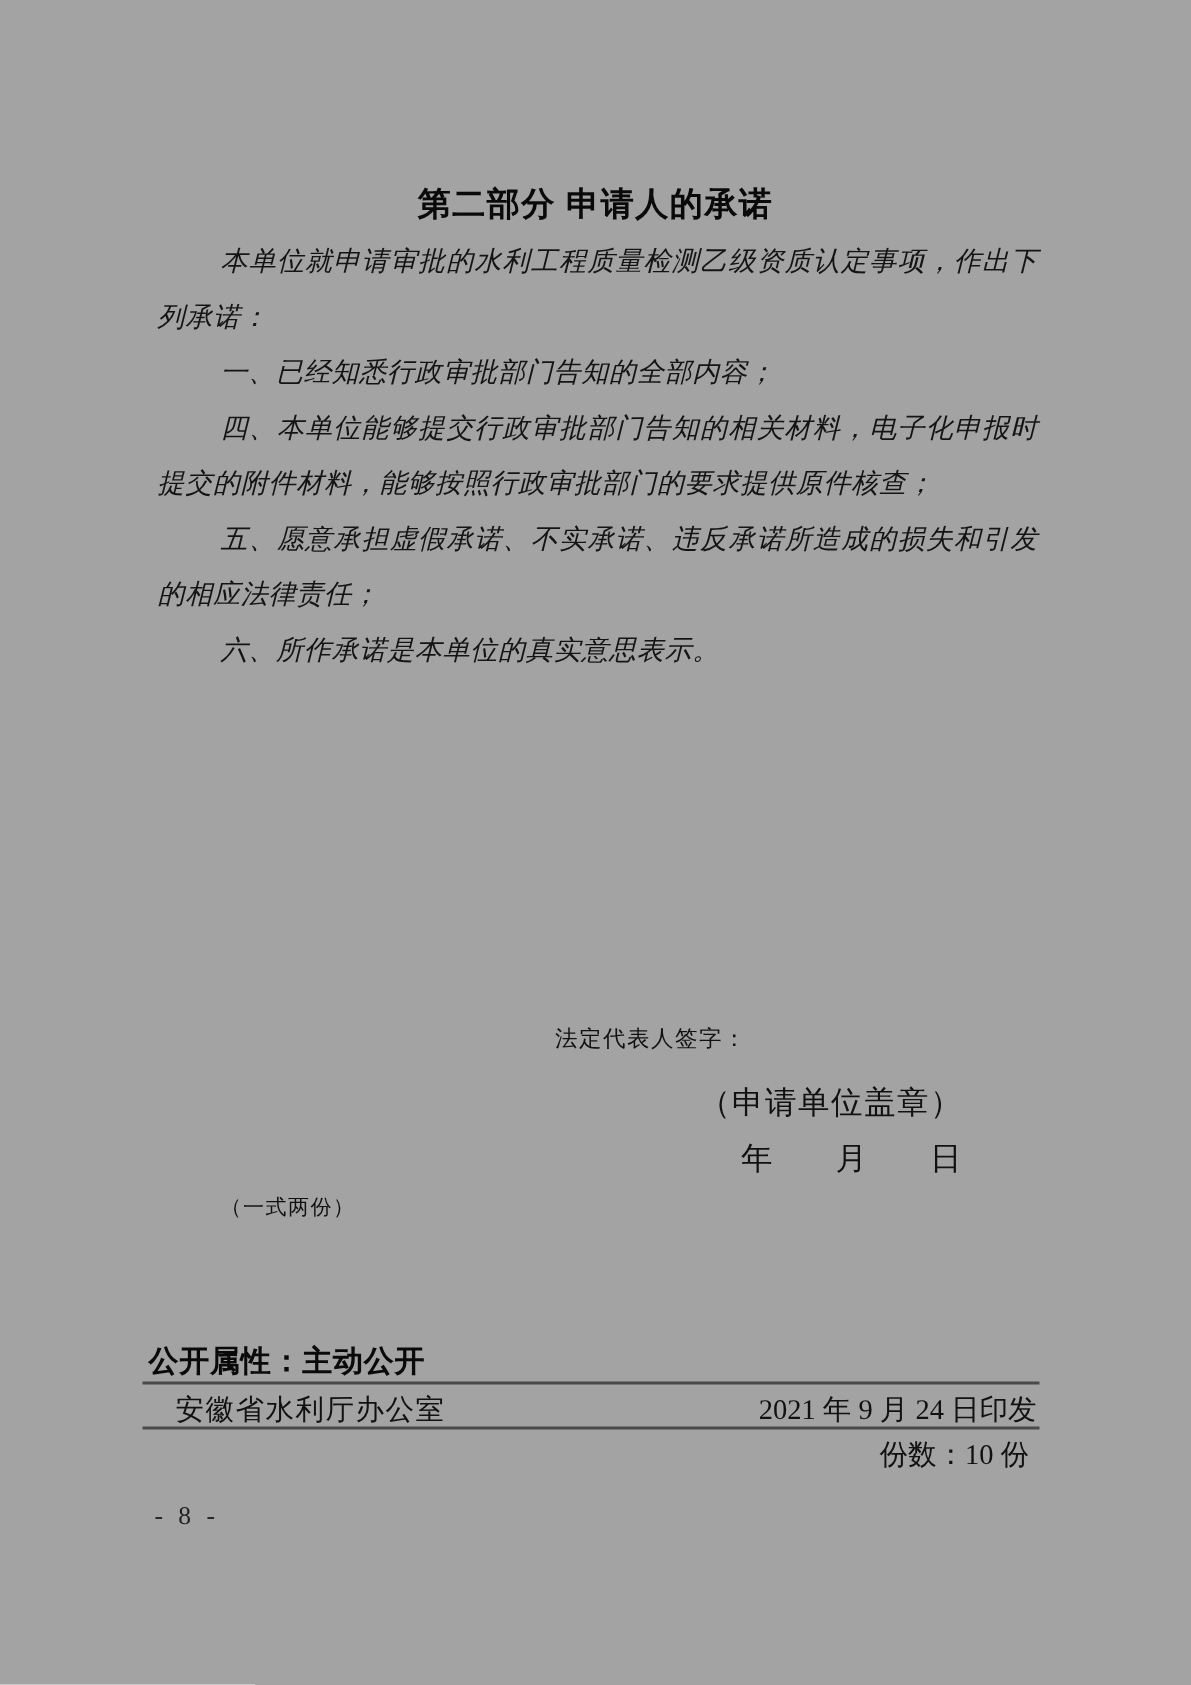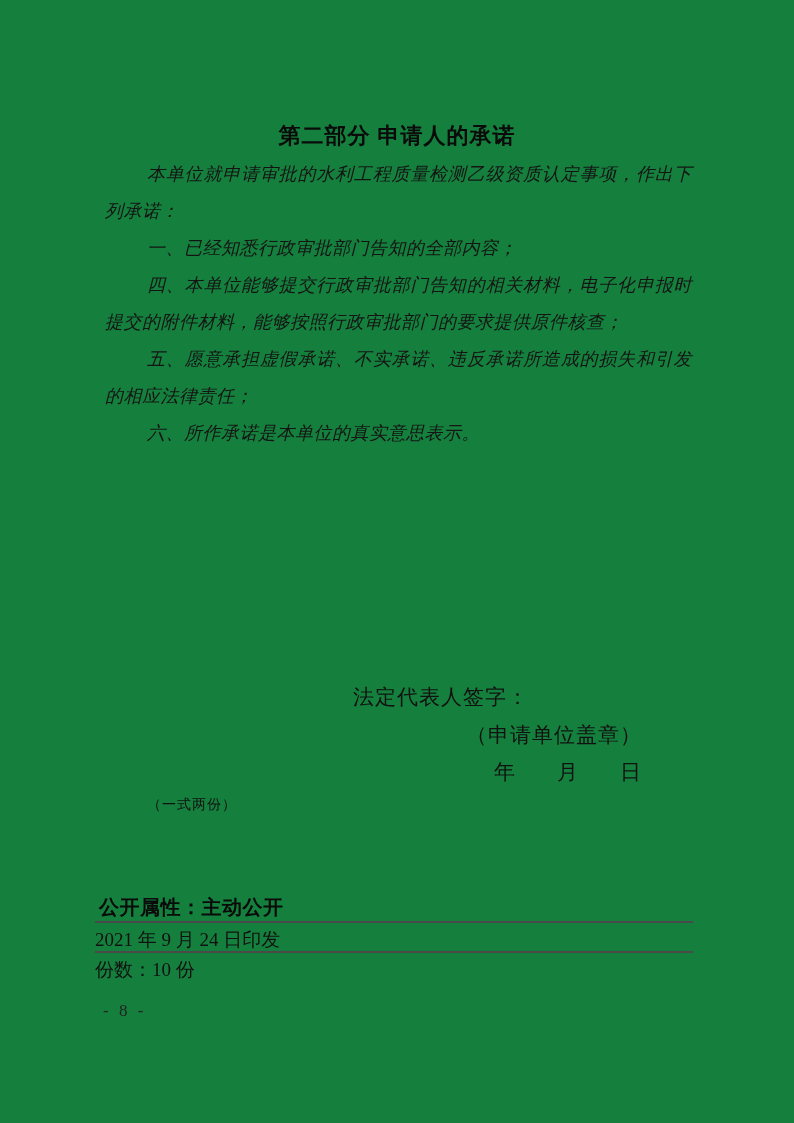--- a/index.html
+++ b/index.html
@@ -1,21 +1,21 @@
 <!DOCTYPE html>
 <html><head>
 <meta charset="utf-8">
 <style>
   * { margin:0; padding:0; box-sizing:border-box; }
   html,body { background:#e8e8e8; }
   .page {
     position:relative;
     width:794px; height:1123px;
     margin:0 auto;
-    background:#15803d;
+    background:#a3a3a3;
     color:#111111;
     font-family:"Liberation Serif", serif;
     overflow:hidden;
   }
   .title {
     position:absolute;
     left:0; top:121px;
     width:794px;
     text-align:center;
     font-family:"Liberation Sans", sans-serif;
@@ -33,22 +33,22 @@
     font-size:18px;
     line-height:37px;
     text-align:justify;
     text-indent:42px;
     letter-spacing:0.5px;
     color:#141414;
     font-style:italic;
   }
   .sig-label {
     position:absolute;
-    left:353px; top:683px;
-    font-size:21px;
+    left:370px; top:683px;
+    font-size:15px;
     letter-spacing:1px;
   }
   .seal-note {
     position:absolute;
     left:466px; top:721px;
     font-size:21px;
     letter-spacing:1px;
   }
   .date-line {
     position:absolute;
@@ -89,21 +89,21 @@
     justify-content:space-between;
     align-items:center;
     font-size:19px;
   }
   .issuer-row .issuer { padding-left:22px; letter-spacing:1px; }
   .issuer-row .print-date { padding-right:2px; }
   .copies-count {
     position:absolute;
     left:95px; top:957px;
     width:598px;
-    text-align:left;
+    text-align:right;
     padding-right:7px;
     font-size:19px;
   }
   .page-number {
     position:absolute;
     left:103px; top:1001px;
     font-size:17px;
     letter-spacing:3px;
     color:#222;
   }
@@ -133,20 +133,21 @@
     <span>日</span>
   </div>
 
   <div class="copies-note">（一式两份）</div>
 
   <div class="publicity">公开属性：主动公开</div>
 
   <div class="rule rule-top"></div>
 
   <div class="issuer-row">
+    <span class="issuer">安徽省水利厅办公室</span>
     <span class="print-date">2021 年 9 月 24 日印发</span>
   </div>
 
   <div class="rule rule-bottom"></div>
 
   <div class="copies-count">份数：10 份</div>
 
   <div class="page-number">- 8 -</div>
 
 </div>

